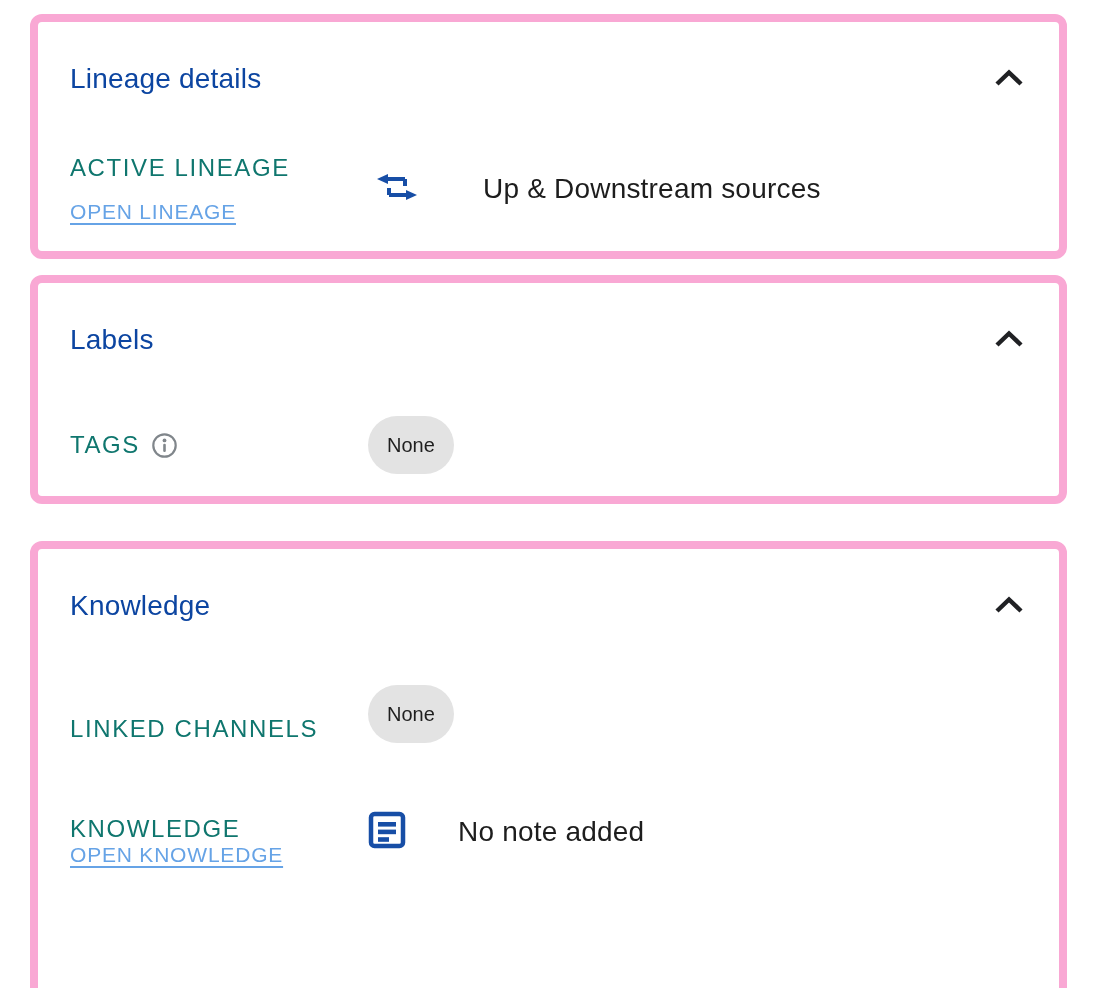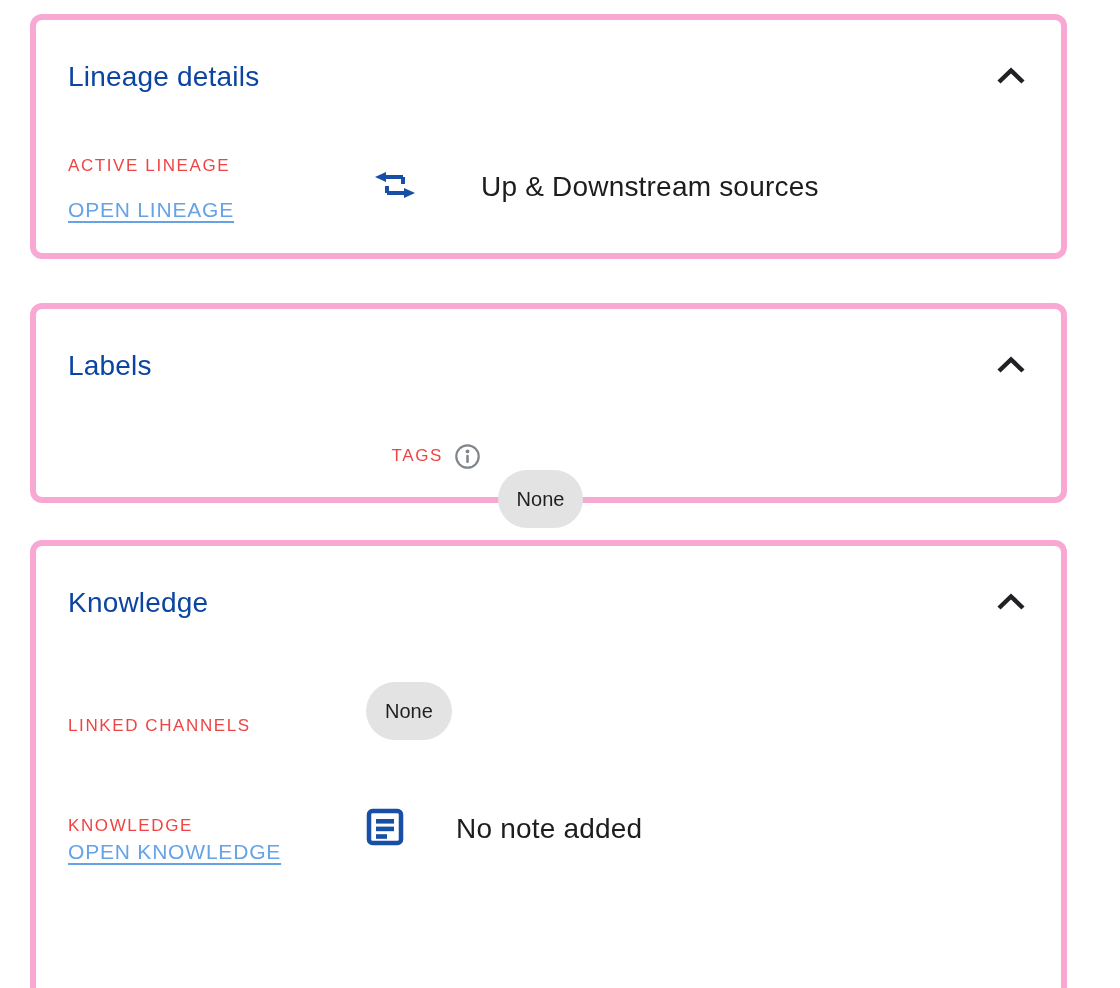--- a/index.html
+++ b/index.html
@@ -8,26 +8,26 @@
     width: 1120px; height: 988px;
     font-family: "Liberation Sans", sans-serif;
     color: #202124;
     overflow: hidden;
   }
   .card {
     position: relative;
     margin-left: 30px;
     width: 1037px;
     background: #ffffff;
-    border: 6px solid #f9a8d4;
+    border: 8px solid #f9a8d4;
     border-radius: 12px;
     padding: 40px 48px 40px 32px;
   }
   .card-lineage   { margin-top: 14px; height: 245px; }
-  .card-labels    { margin-top: 44px; height: 200px; }
+  .card-labels    { margin-top: 16px; height: 229px; }
   .card-knowledge { margin-top: 37px; height: 469px; }
 
   .card-title {
     font-size: 28px;
     line-height: 34px;
     font-weight: 400;
     color: #0c45a1;
     letter-spacing: 0.2px;
   }
   .collapse-btn {
@@ -35,23 +35,23 @@
     top: 46px; right: 28px;
     width: 44px; height: 34px;
     background: transparent;
     border: none;
     cursor: pointer;
     display: flex; align-items: flex-start; justify-content: center;
   }
   .row { display: flex; }
   .label-col { width: 298px; flex-shrink: 0; }
   .field-label {
-    font-size: 17px;
+    font-size: 24px;
     letter-spacing: 1.6px;
-    color: #ef4444;
+    color: #0f766e;
     font-weight: 400;
     line-height: 28px;
     white-space: nowrap;
   }
   .label-with-icon { display: flex; align-items: center; }
   .field-link {
     display: inline-block;
     font-size: 21px;
     letter-spacing: 0.8px;
     font-weight: 500;
@@ -79,21 +79,21 @@
     border-radius: 29px;
     font-size: 20px;
     color: #1f1f1f;
   }
   
   .row-lineage { margin-top: 58px; align-items: center; }
   .row-lineage .swap-wrap { margin-left: 8px; }
   .row-lineage .value-text { margin-left: 65px; }
   .link-gap { margin-top: 18px; }
   
-  .row-tags { margin-top: 59px; align-items: center; flex-direction: column; }
+  .row-tags { margin-top: 59px; align-items: center; }
   .info-wrap { margin-left: 11px; display: inline-flex; cursor: pointer; }
   
   .row-channels { margin-top: 62px; align-items: flex-end; }
   .row-knowledge { margin-top: 70px; align-items: flex-start; }
   .row-knowledge .label-col { padding-top: 2px; }
   .row-knowledge .value-col { height: 38px; }
   .row-knowledge .value-text { margin-left: 52px; }
   .note-link-gap { }
 </style>
 </head>

